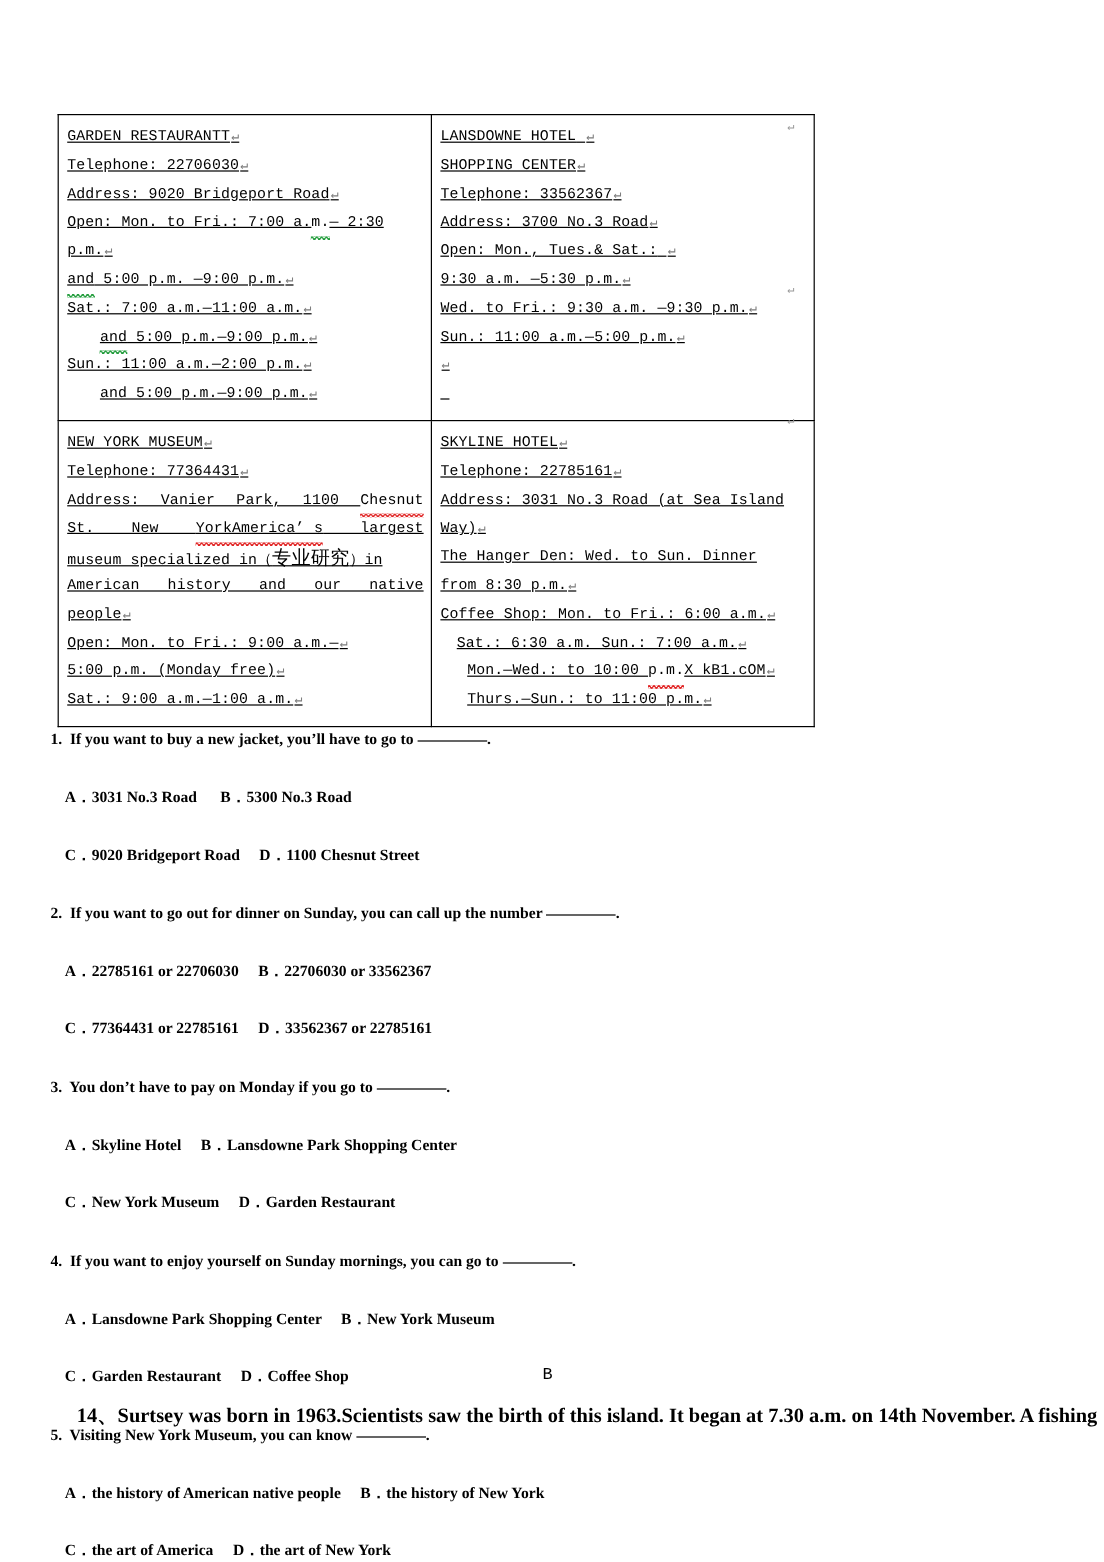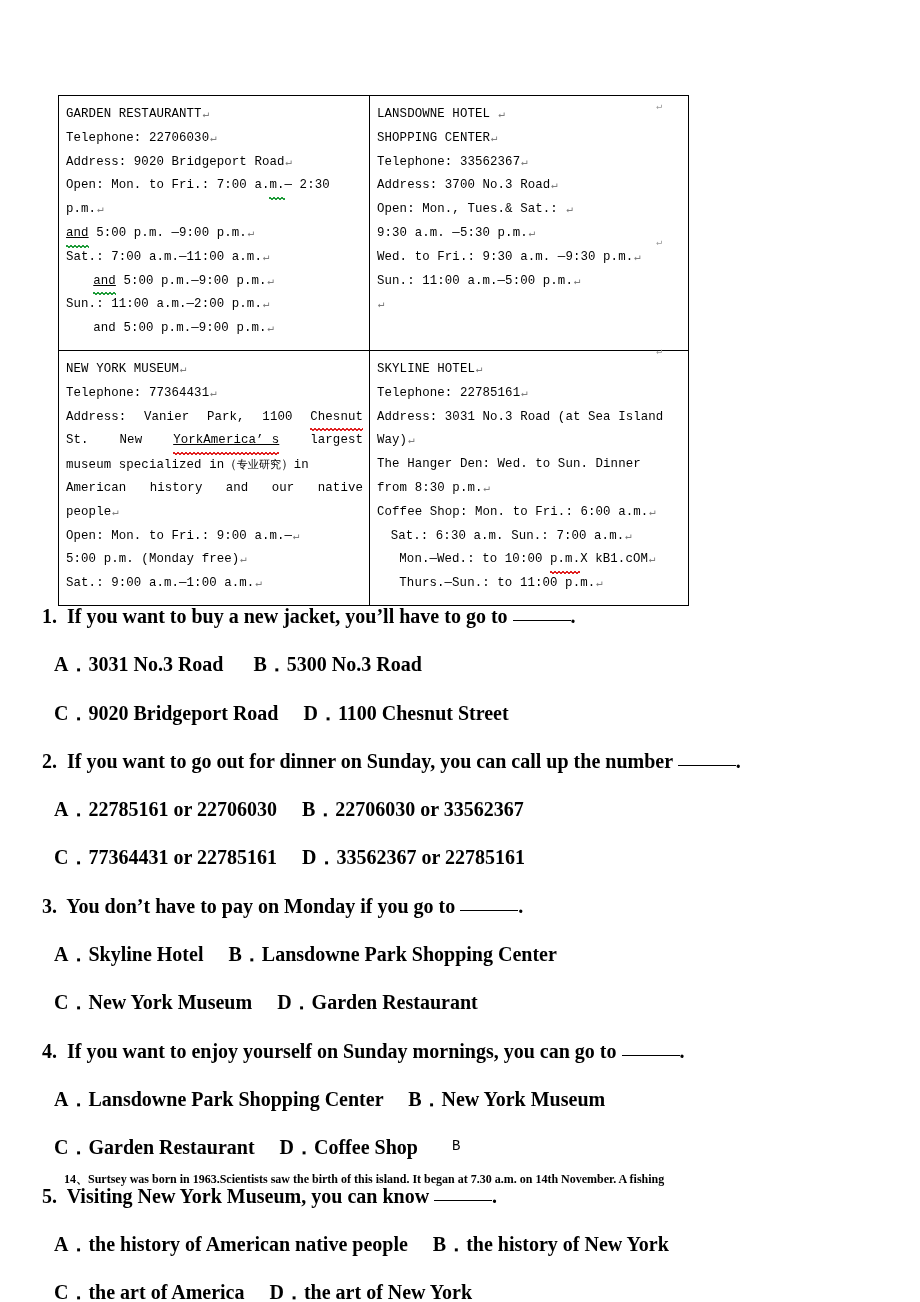--- a/index.html
+++ b/index.html
@@ -12,25 +12,26 @@
     height: 1302px;
     position: relative;
     font-family: "Liberation Serif", serif;
     color: #000000;
     overflow: hidden;
   }
 
   
   .info-table {
     position: absolute;
-    left: 58px;
+    left: 48px;
     top: 95px;
     width: 602px;
     border-collapse: collapse;
     table-layout: fixed;
+    text-decoration: underline;
   }
   .info-table td {
     border: 1.6px solid #000000;
     vertical-align: top;
     padding: 7px 6px 9px 7px;
     font-family: "Liberation Mono", "DejaVu Sans Mono", monospace;
     font-size: 12.4px;
     line-height: 23.8px;
     letter-spacing: 0.1px;
     white-space: nowrap;
@@ -87,33 +88,33 @@
     background-position: 0 0, 2px 0;
   }
   .sq-green::after {
     background-image:
       linear-gradient(45deg, transparent 40%, #1f9b39 40%, #1f9b39 60%, transparent 60%),
       linear-gradient(-45deg, transparent 40%, #1f9b39 40%, #1f9b39 60%, transparent 60%);
     background-size: 4px 3px, 4px 3px;
     background-position: 0 0, 2px 0;
   }
   .uline { text-decoration: underline; }
-  .cjk { font-family: "DejaVu Sans", sans-serif; font-size: 11px; }
+  .cjk { font-family: "DejaVu Sans", sans-serif; font-size: 16px; }
 
   
   .questions {
     position: absolute;
     left: 42px;
     top: 598px;
     width: 850px;
   }
   .q-stem, .q-opts {
     font-family: "Liberation Serif", serif;
     font-weight: bold;
-    font-size: 20px;
+    font-size: 13px;
     line-height: 36.3px;
     white-space: pre;
   }
   .q-stem { margin: 0; }
   .q-opts { margin: 12px; }
   .blankline {
     display: inline-block;
     width: 58px;
     border-bottom: 1.6px solid #000;
     vertical-align: 2px;
@@ -126,24 +127,25 @@
     font-size: 14px;
     font-weight: normal;
   }
   .footer-para {
     position: absolute;
     left: 42px;
     top: 1168px;
     width: 860px;
     font-family: "Liberation Serif", serif;
     font-weight: bold;
-    font-size: 12px;
+    font-size: 17px;
     line-height: 23px;
     text-indent: 22px;
     white-space: nowrap;
+    text-align: right;
   }
 </style>
 </head>
 <body>
 
 <table class="info-table">
   <tbody>
       <tr>
 
     <td class="col-left">

